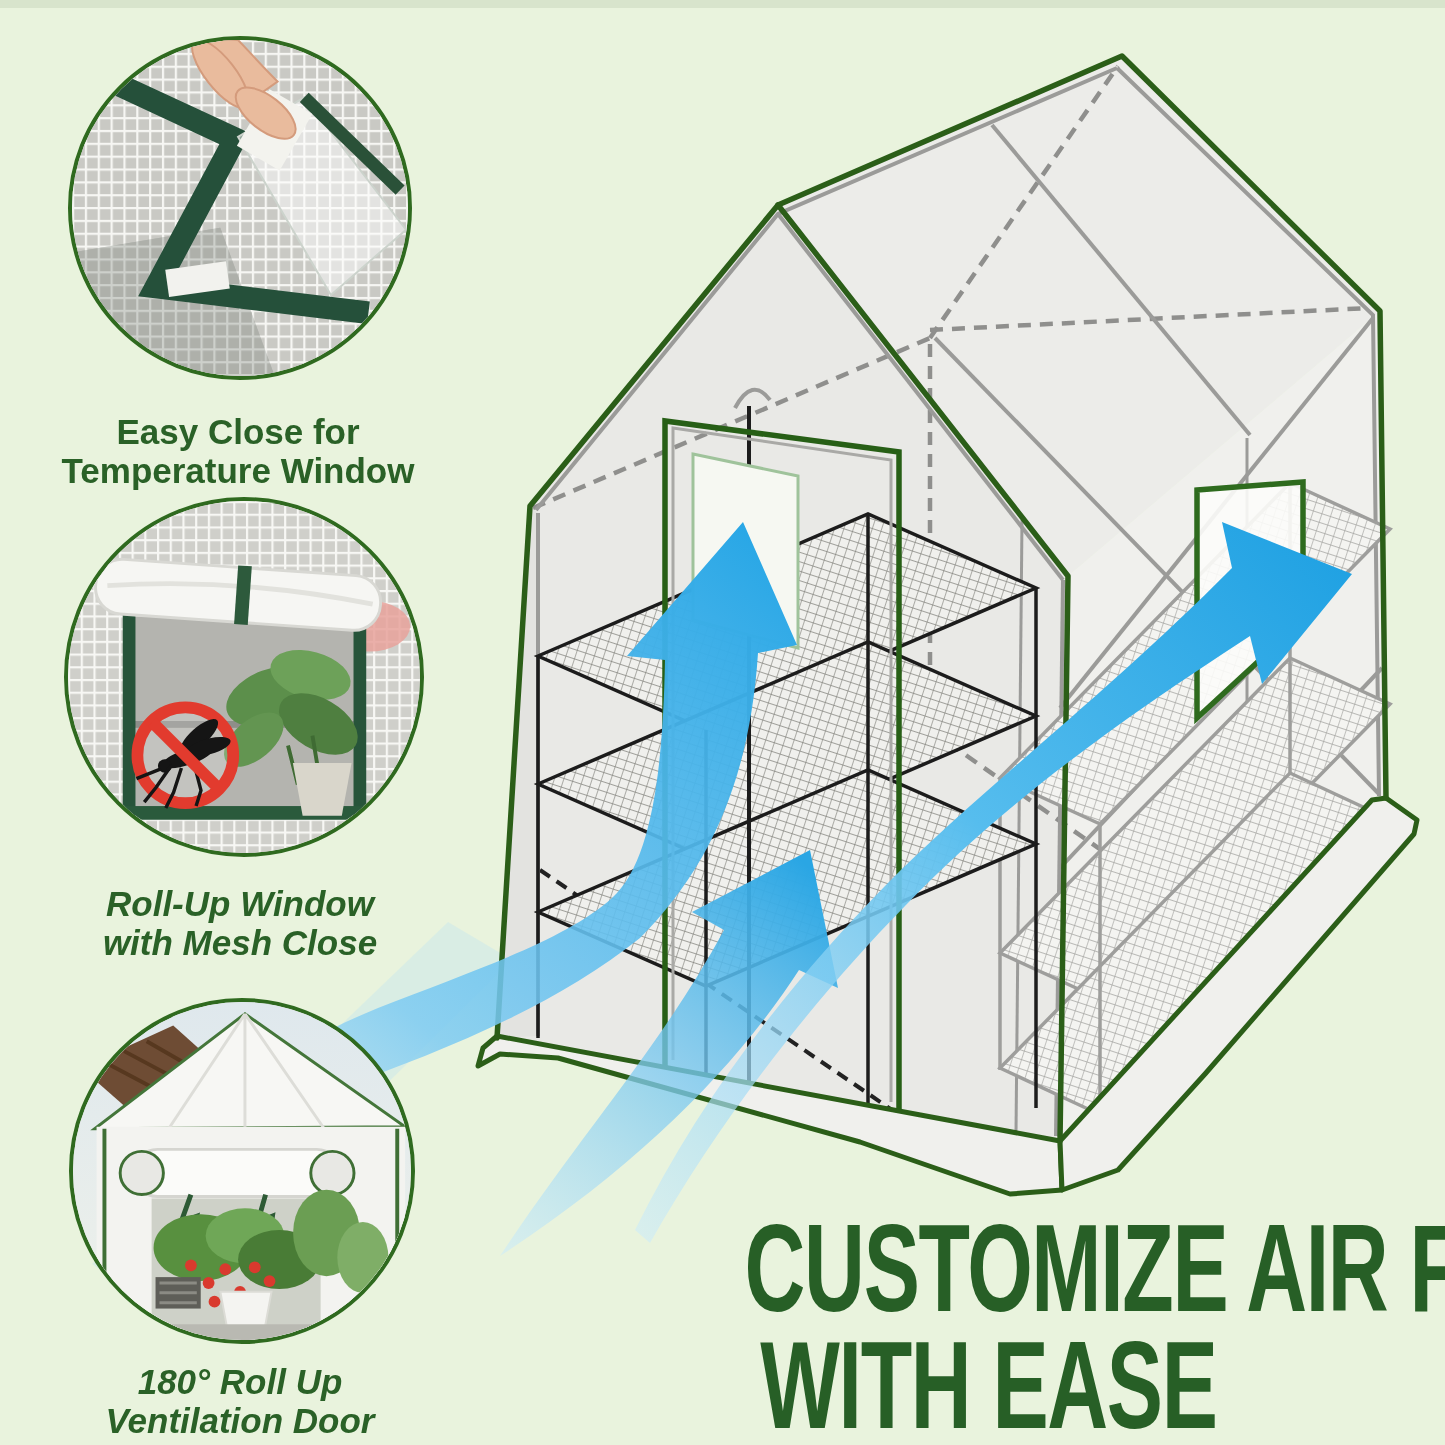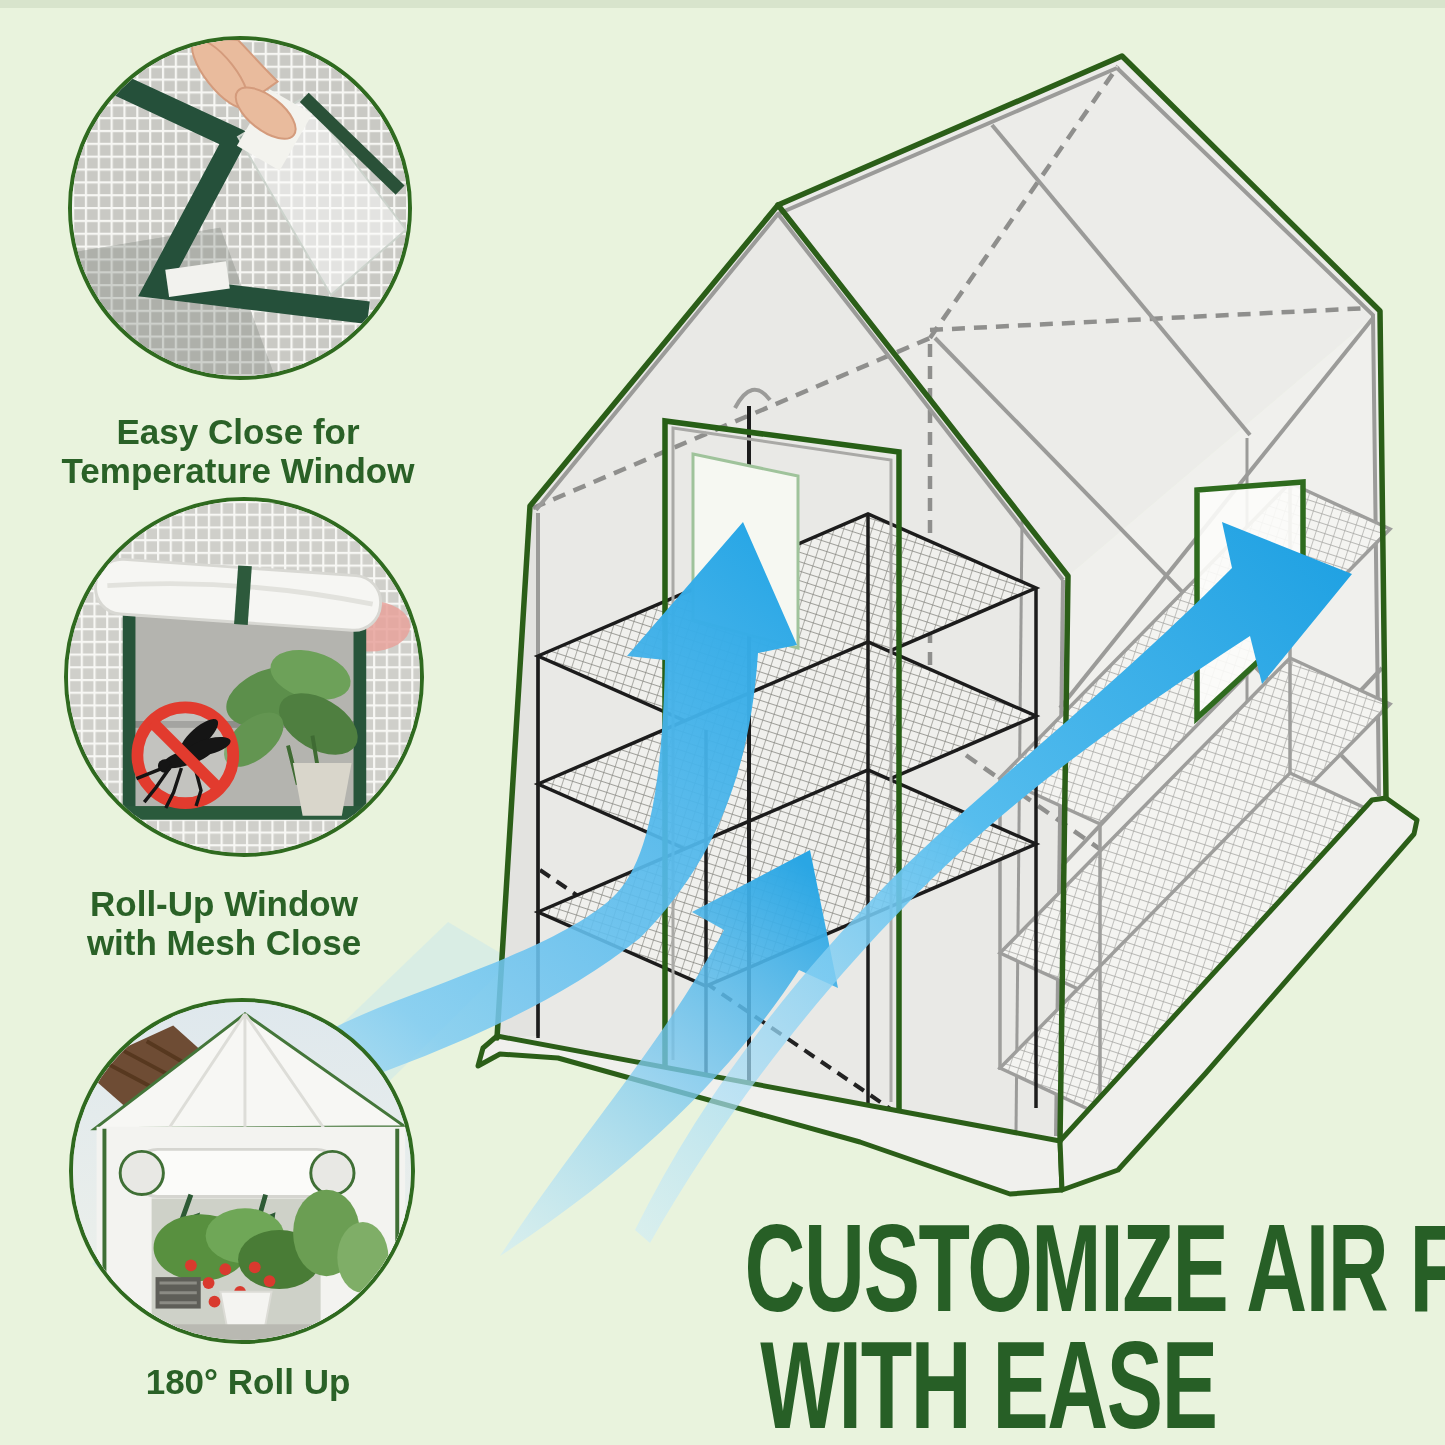--- a/index.html
+++ b/index.html
@@ -200,21 +200,21 @@
           <ellipse cx="122" cy="262" rx="27" ry="8" transform="rotate(-18 122 262)"></ellipse>
           <circle cx="99" cy="271" r="7"></circle>
           <ellipse cx="134" cy="241" rx="25" ry="9" transform="rotate(-42 134 241)"></ellipse>
           <ellipse cx="144" cy="251" rx="23" ry="8" transform="rotate(-15 144 251)"></ellipse>
         </g>
         <path d="M95,274 L70,284 M106,270 L90,293 L78,308 M116,273 L108,298 L100,314 M129,269 L136,296 L131,312" stroke="#151515" stroke-width="3.5" fill="none"></path>
         <path d="M86,226 L154,294" stroke="#e23b2e" stroke-width="12"></path>
       </g>
     </svg>
   </div>
-  <div class="caption" style="left:24px;top:876px;width:400px;">
+  <div class="caption" style="left:40px;top:876px;width:400px;font-style:italic;">
     <div>Roll-Up Window</div>
     <div>with Mesh Close</div>
   </div>
 
   <div class="feature-circle" style="left:69px;top:990px;width:346px;height:346px;">
     <svg width="338" height="338" viewBox="0 0 344 344">
       <defs>
         <linearGradient id="sky3" x1="0" y1="0" x2="0" y2="1">
           <stop offset="0" stop-color="#dfe8ed"></stop>
           <stop offset="1" stop-color="#eef1ea"></stop>
@@ -252,22 +252,23 @@
             <circle cx="144" cy="305" r="6" fill="#d93a2e"></circle>
           <circle cx="200" cy="284" r="6" fill="#d93a2e"></circle>
           <path d="M150,295 L202,295 L194,338 L158,338 Z" fill="#f4f4f1" stroke="#dcdcd6" stroke-width="2"></path>
           <rect x="84" y="280" width="46" height="32" fill="#5e5e58"></rect>
           <path d="M88,286 H126 M88,296 H126 M88,306 H126" stroke="#8b8b84" stroke-width="3"></path>
         </g>
         <rect x="24" y="328" width="314" height="16" fill="#b9b9b2"></rect>
       </g>
     </svg>
   </div>
-  <div class="caption" style="left:48px;top:1354px;width:400px;">
+  <div class="caption" style="left:40px;top:1354px;width:400px;font-style:italic;">
     <div>180° Roll Up</div>
+    <div>Ventilation Door</div>
   </div>
 
   <div class="headline" style="top:1198px;">
     <span>CUSTOMIZE AIR FLOW</span>
   </div>
   <div class="headline" style="top:1315px;text-decoration:underline;">
     <span>WITH EASE</span>
   </div>
 
 </div>

